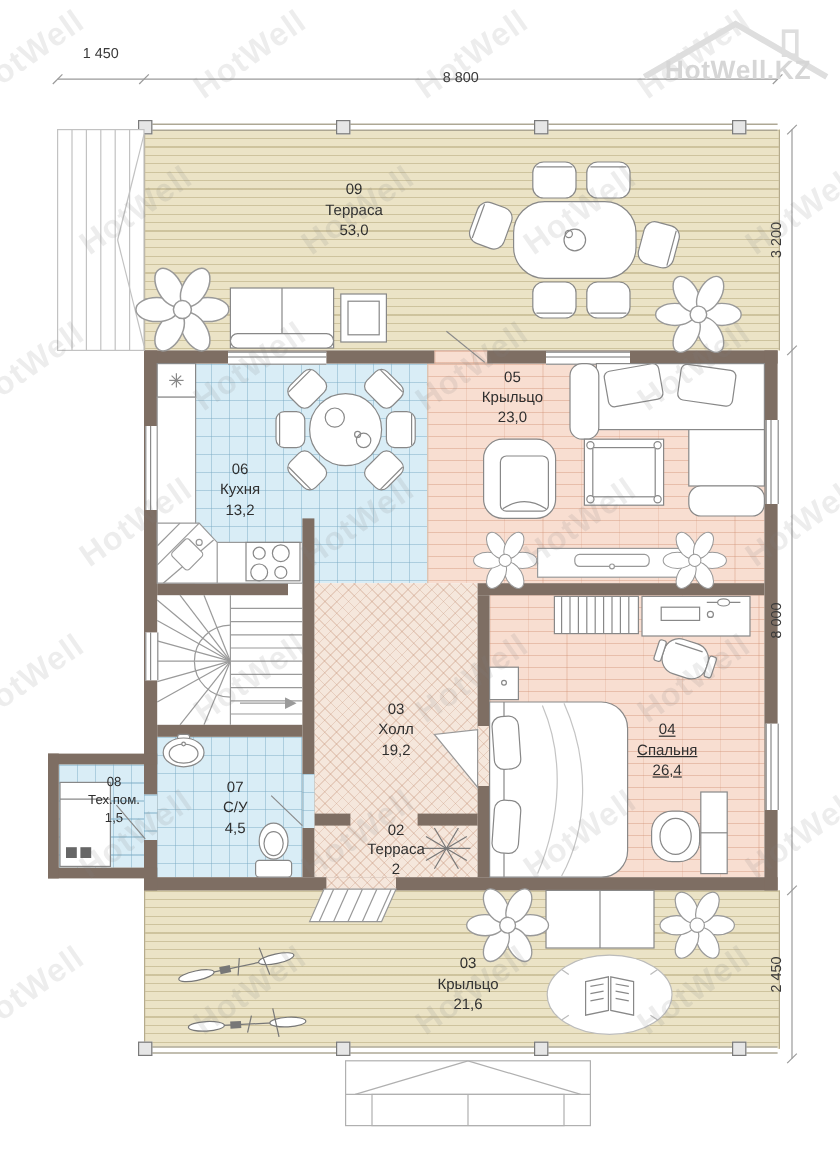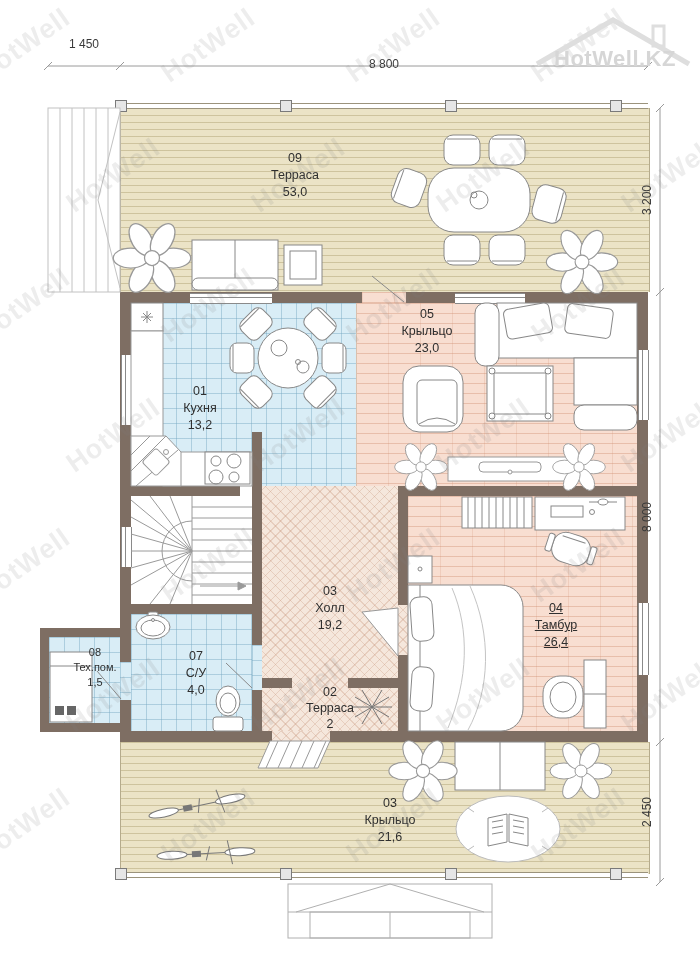--- a/index.html
+++ b/index.html
@@ -411,43 +411,43 @@
     <span style="display:block">09</span>
     <span style="display:block">Терраса</span>
     <span style="display:block">53,0</span>
   </div>
   <div class="room-label" style="left:427px;top:306px;">
     <span style="display:block">05</span>
     <span style="display:block">Крыльцо</span>
     <span style="display:block">23,0</span>
   </div>
   <div class="room-label" style="left:200px;top:383px;">
-    <span style="display:block">01</span>
+    <span style="display:block">06</span>
     <span style="display:block">Кухня</span>
     <span style="display:block">13,2</span>
   </div>
   <div class="room-label" style="left:330px;top:555px;margin-top:28px;">
     <span style="display:block">03</span>
     <span style="display:block">Холл</span>
     <span style="display:block">19,2</span>
   </div>
   <div class="room-label" style="left:556px;top:600px;text-decoration:underline;">
     <span style="display:block">04</span>
-    <span style="display:block">Тамбур</span>
+    <span style="display:block">Спальня</span>
     <span style="display:block">26,4</span>
   </div>
   <div class="room-label" style="left:330px;top:684px;line-height:16px;">
     <span style="display:block">02</span>
     <span style="display:block">Терраса</span>
     <span style="display:block">2</span>
   </div>
   <div class="room-label" style="left:196px;top:648px;">
     <span style="display:block">07</span>
     <span style="display:block">С/У</span>
-    <span style="display:block">4,0</span>
+    <span style="display:block">4,5</span>
   </div>
   <div class="room-label" style="left:95px;top:645px;font-size:11px;line-height:15px;">
     <span style="display:block">08</span>
     <span style="display:block">Тех.пом.</span>
     <span style="display:block">1,5</span>
   </div>
   <div class="room-label" style="left:390px;top:795px;">
     <span style="display:block">03</span>
     <span style="display:block">Крыльцо</span>
     <span style="display:block">21,6</span>

